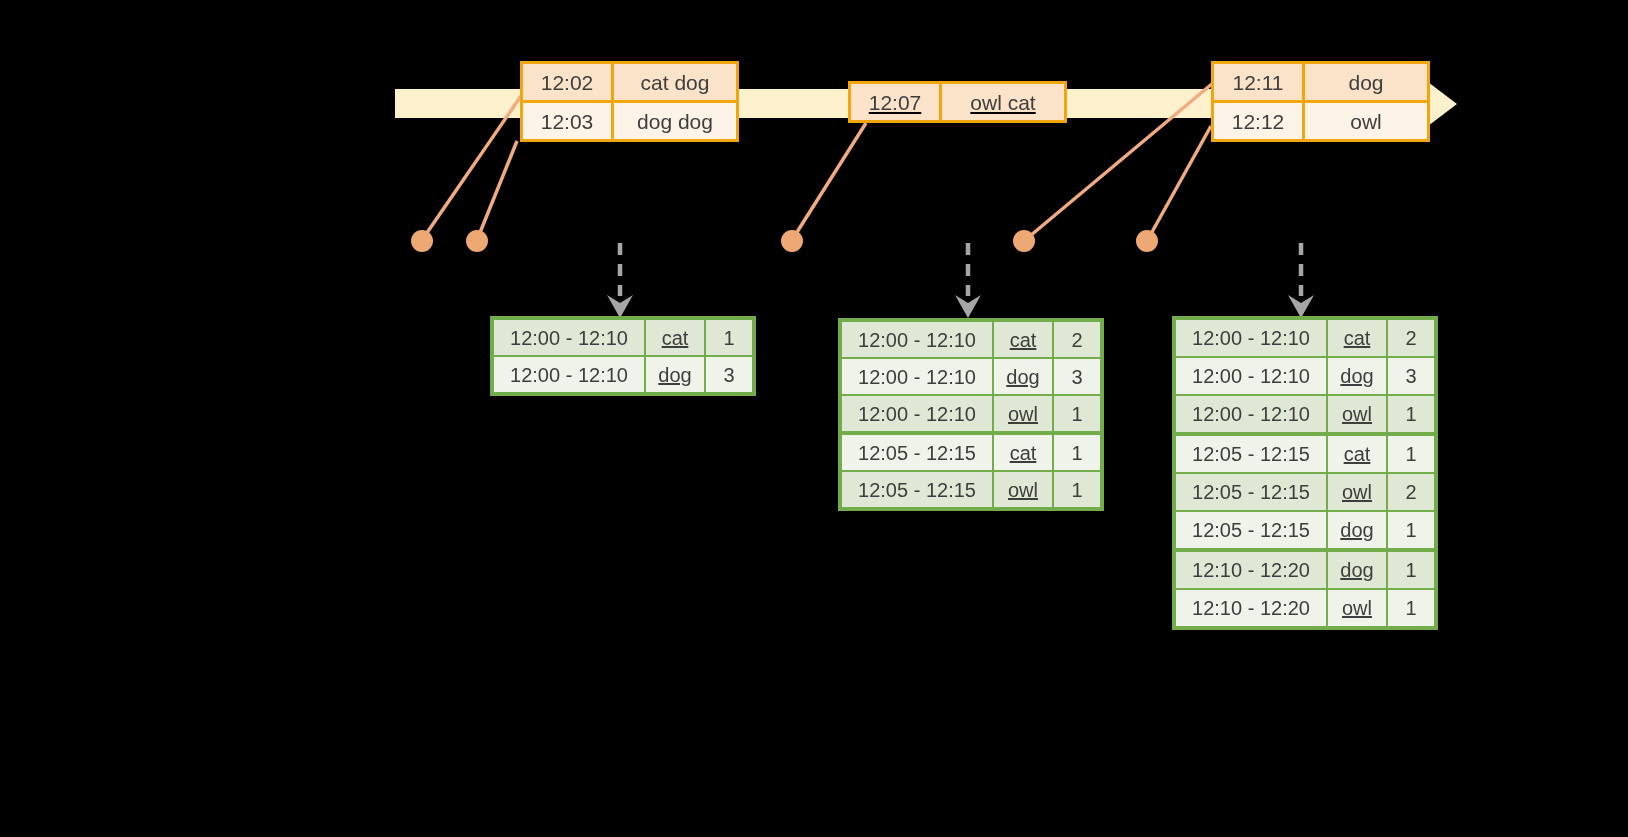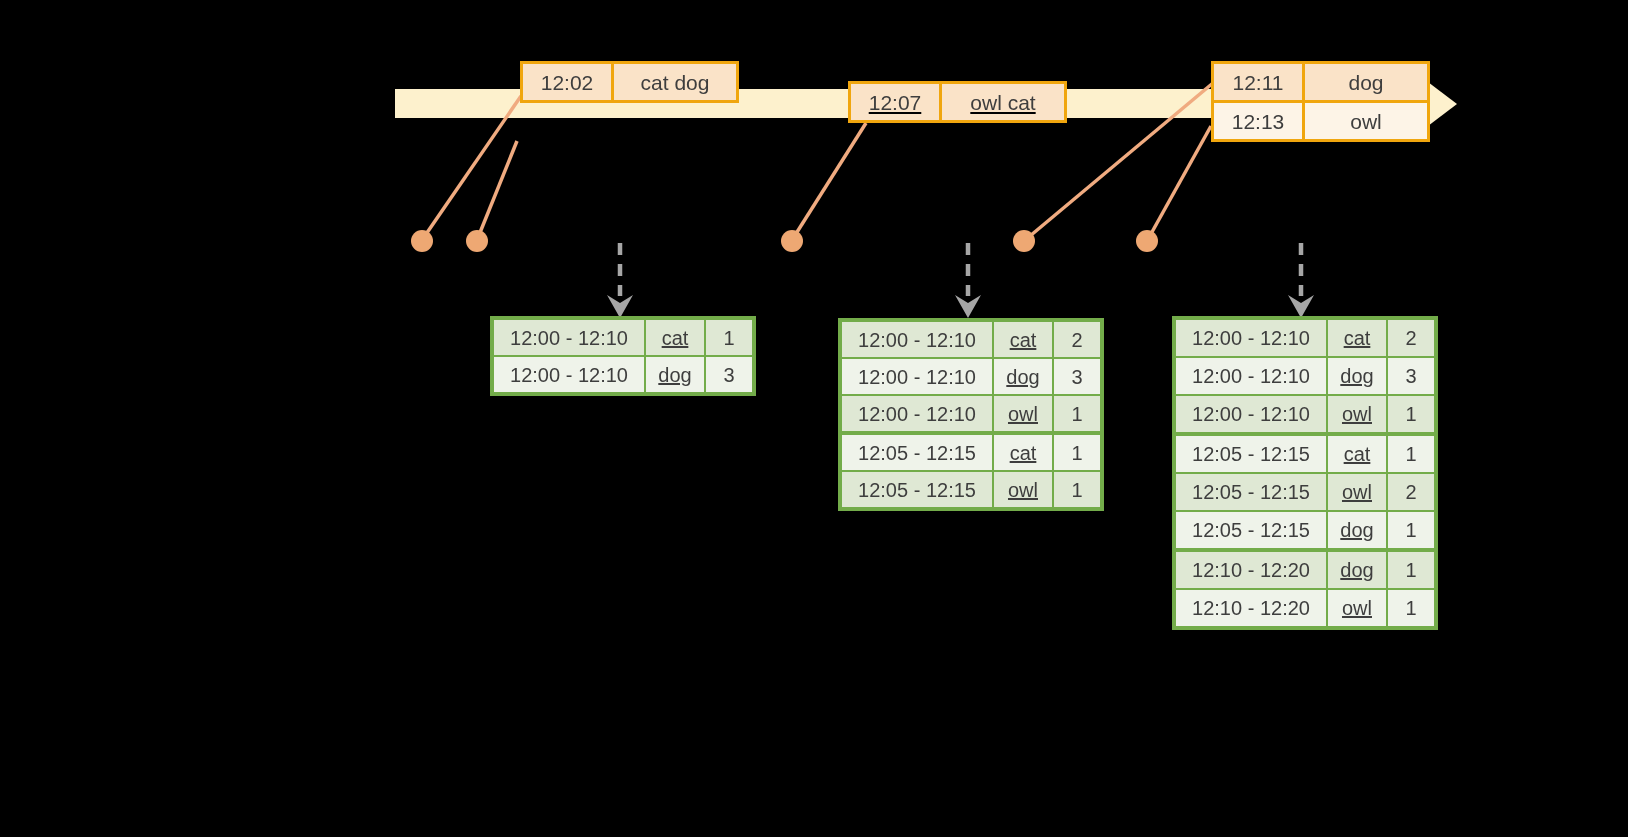--- a/index.html
+++ b/index.html
@@ -88,38 +88,42 @@
       <polygon points="1288,295 1301,318 1314,295 1301,303"></polygon>
     </g>
   </svg>
 
   <table class="etable" style="left:520px;top:61px;">
       <tbody>
         <tr class="dark">
           <td class="time">12:02</td>
           <td class="words">cat dog</td>
         </tr>
+        <tr class="light">
+          <td class="time">12:03</td>
+          <td class="words">dog dog</td>
+        </tr>
       </tbody>
     </table>
   <table class="etable" style="left:848px;top:81px;text-decoration:underline;">
       <tbody>
         <tr class="dark">
           <td class="time">12:07</td>
           <td class="words">owl cat</td>
         </tr>
       </tbody>
     </table>
   <table class="etable" style="left:1211px;top:61px;border-radius:11px;">
       <tbody>
         <tr class="dark">
           <td class="time">12:11</td>
           <td class="words">dog</td>
         </tr>
         <tr class="light">
-          <td class="time">12:13</td>
+          <td class="time">12:12</td>
           <td class="words">owl</td>
         </tr>
       </tbody>
     </table>
 
   <table class="rtable t1" style="left:490px;top:316px;">
       <tbody>
         <tr class="dark">
           <td class="win">12:00 - 12:10</td>
           <td class="word">cat</td>

